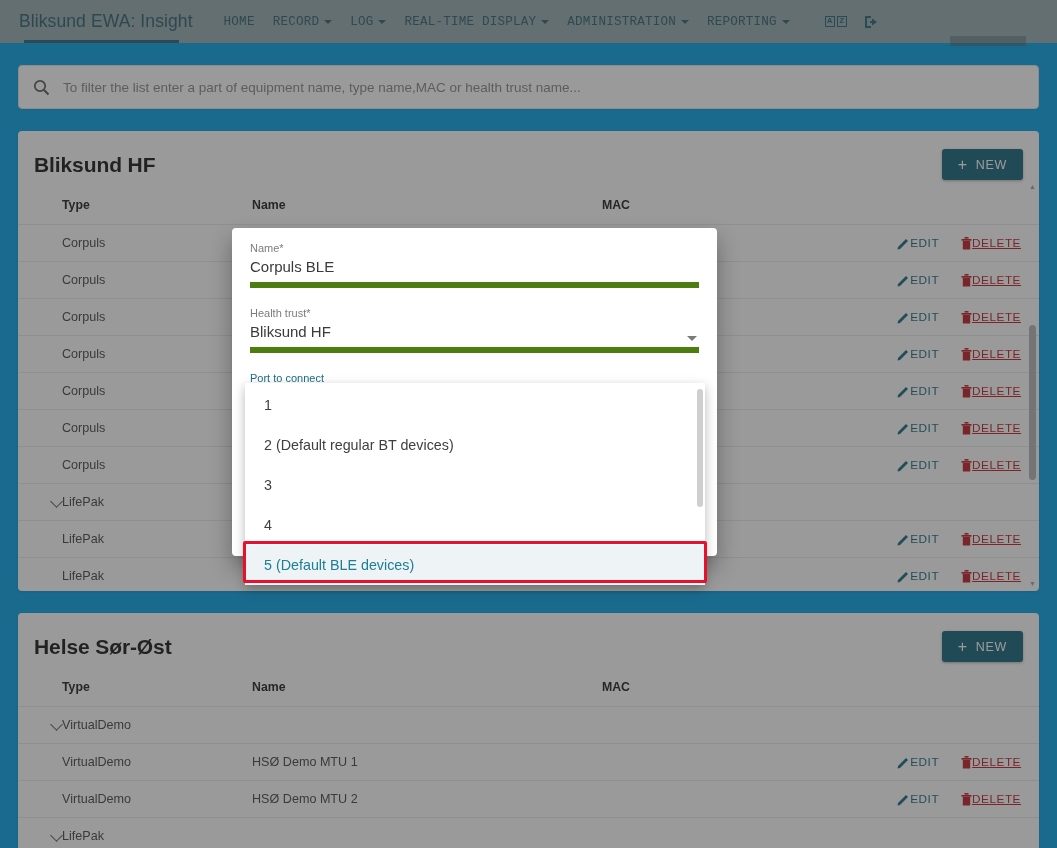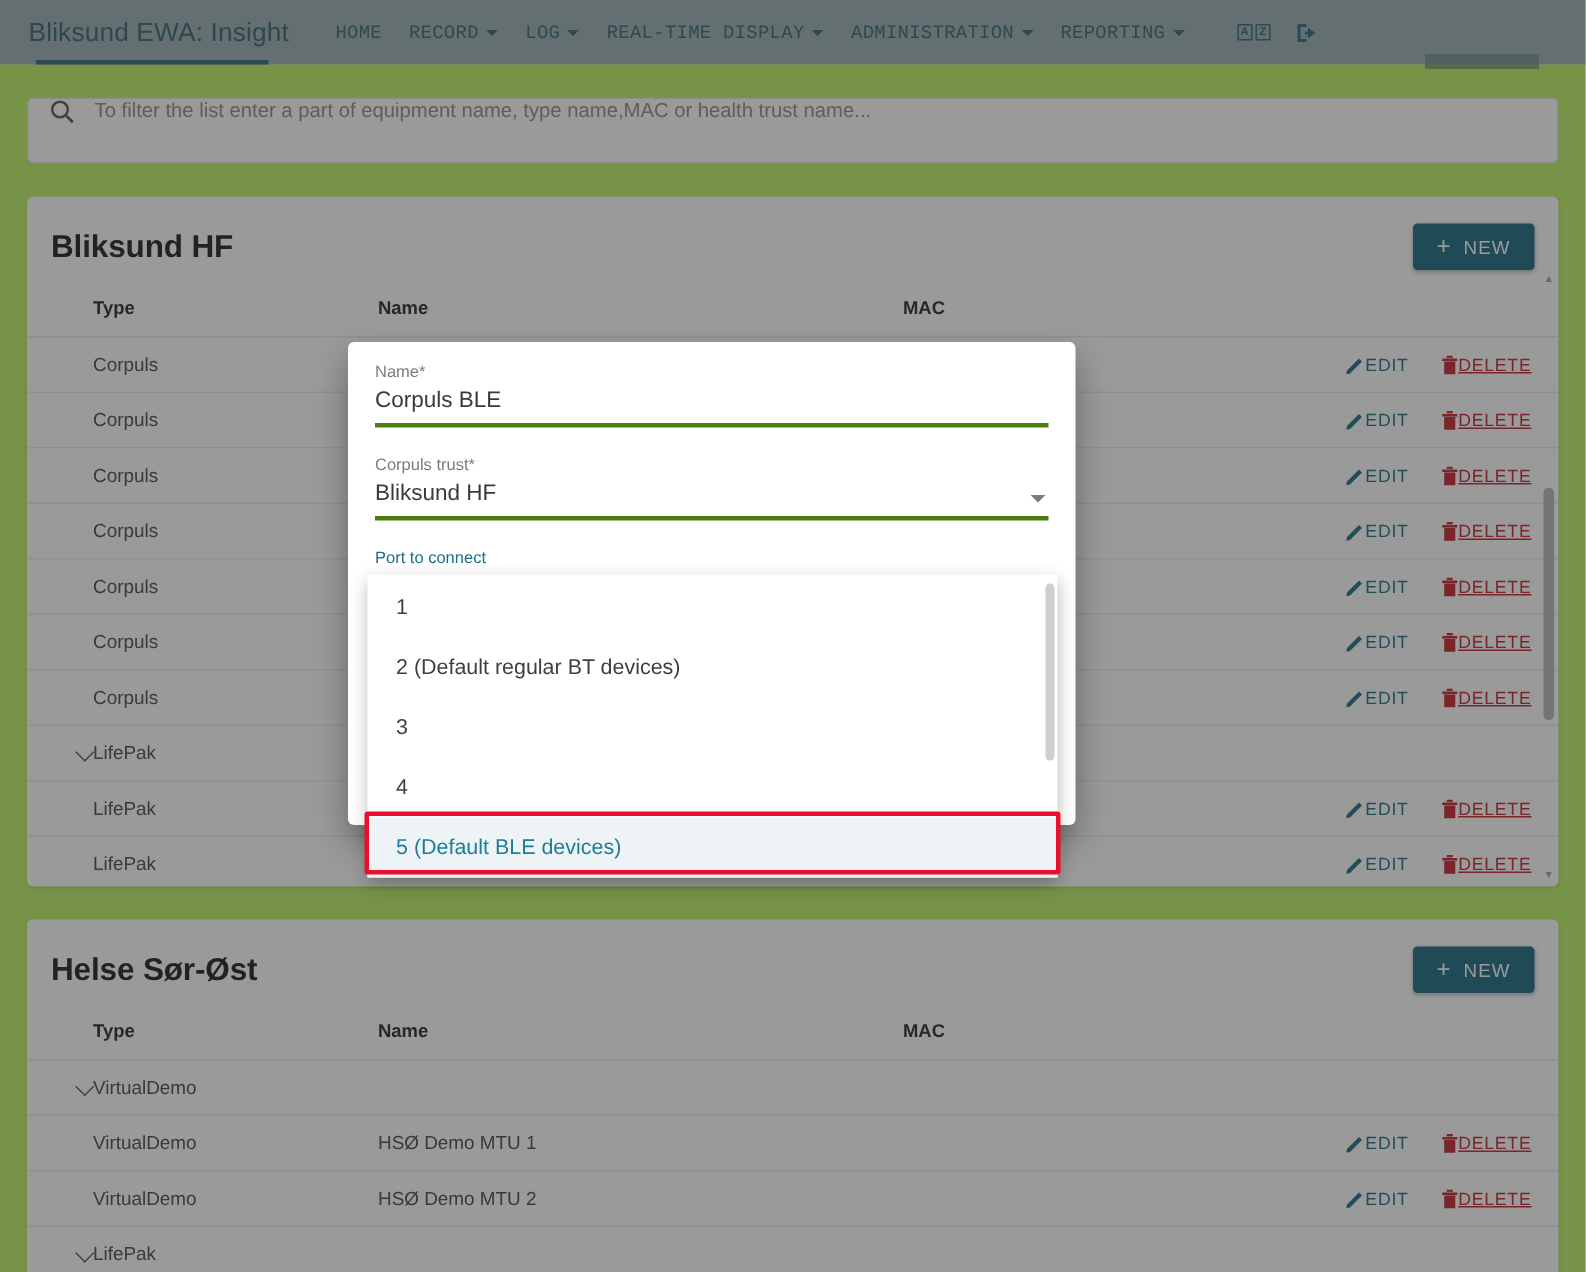--- a/index.html
+++ b/index.html
@@ -8,21 +8,21 @@
     height: 848px;
     overflow: hidden;
     font-family: "Liberation Sans", sans-serif;
     background: #ffffff;
   }
 
   
   #page-root {
     position: absolute;
     inset: 0;
-    background: #bef264;
+    background: #0ea5e9;
   }
 
   
   .navbar {
     position: relative;
     height: 43px;
     background: #7a8b8e;
     display: flex;
     align-items: center;
     padding: 0 14px;
@@ -91,21 +91,21 @@
 
   
   .content { padding: 22px 18px 0 18px; }
 
   .search-card {
     height: 44px;
     background: #ffffff;
     border: 1px solid #e2e2e2;
     border-radius: 4px;
     display: flex;
-    align-items: flex-start;
+    align-items: center;
     padding: 0 14px;
     margin-bottom: 22px;
     box-shadow: 0 1px 2px rgba(0,0,0,.05);
   }
   .search-icon { margin-right: 13px; display:flex; }
   .search-placeholder {
     font-size: 13.5px;
     color: #8c8c8c;
   }
 
@@ -243,21 +243,21 @@
     font-size: 11px;
     color: #7c7c7c;
     margin-bottom: 4px;
     display: block;
   }
   .field-label.focused { color: #1c6f85; }
   .field-value {
     font-size: 15px;
     color: #3a3a3a;
     padding-bottom: 7px;
-    border-bottom: 3px solid #4d7c0f;
+    border-bottom: 6px solid #4d7c0f;
   }
   .field-value.focused { border-bottom: 2px solid #1c7e98; }
   .sel-arrow {
     position: absolute;
     right: 2px;
     bottom: 12px;
     width: 0; height: 0;
     border-left: 5px solid transparent;
     border-right: 5px solid transparent;
     border-top: 5px solid #7a7a7a;
@@ -786,21 +786,21 @@
 <div class="backdrop"></div>
 
 <div class="modal">
 
   <div class="field">
     <span class="field-label">Name*</span>
     <div class="field-value">Corpuls BLE</div>
   </div>
 
   <div class="field">
-    <span class="field-label">Corpuls trust*</span>
+    <span class="field-label">Health trust*</span>
     <div class="field-value">Bliksund HF</div>
     <span class="sel-arrow"></span>
   </div>
 
   <div class="field" style="margin-bottom:0;">
     <span class="field-label focused">Port to connect</span>
     <div class="field-value focused">5 (Default BLE devices)</div>
     <span class="sel-arrow up"></span>
   </div>
 

